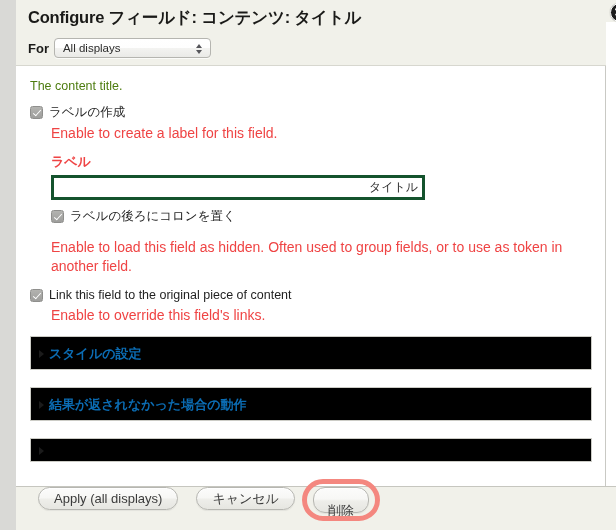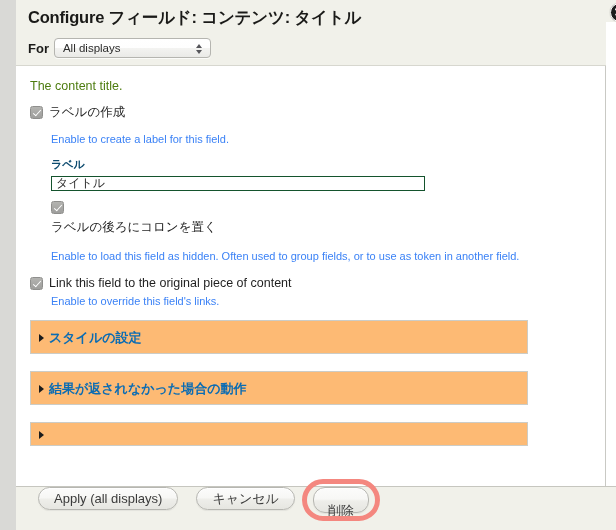--- a/index.html
+++ b/index.html
@@ -149,22 +149,22 @@
     padding: 12px 14px 0 14px;
   }
 
   .desc {
     font-size: 12.5px;
     color: #4d7c0f;
     margin: 0 0 10px 0;
     line-height: 1.35;
   }
   .sub-desc {
-    font-size: 11px;
-    color: #3b82f6;
+    font-size: 14px;
+    color: #ef4444;
     margin: 3px 0 12px 21px;
     line-height: 1.35;
     max-width: 530px;
   }
   .sub-desc.tight { margin-bottom: 10px; }
 
   .cb-row {
     display: flex;
     align-items: flex-start;
     gap: 6px;
@@ -201,53 +201,54 @@
     left: 4px;
     top: 1px;
     width: 3px;
     height: 7px;
     border: solid #ffffff;
     border-width: 0 1.8px 1.8px 0;
     transform: rotate(42deg);
   }
 
   .label-head {
-    font-size: 11px;
+    font-size: 13px;
     font-weight: bold;
-    color: #0c4a6e;
+    color: #ef4444;
     margin: 3px 0 4px 21px;
   }
 
   .text-input {
     display: block;
     margin: 0 0 9px 21px;
     width: 374px;
-    height: 15px;
-    border: 1px solid #14532d;
+    height: 25px;
+    border: 3px solid #14532d;
     background: #ffffff;
     box-sizing: border-box;
     font-family: "Liberation Sans", sans-serif;
     font-size: 12px;
     color: #2a2a2a;
     padding: 0 4px;
     border-radius: 0;
-  }
-
-  .cb-row.indent { margin-left: 21px; margin-bottom: 14px; flex-direction: column; }
-  .cb-row.top { margin-bottom: 12px; align-items: center; }
+    text-align: right;
+  }
+
+  .cb-row.indent { margin-left: 21px; margin-bottom: 14px; }
+  .cb-row.top { margin-bottom: 4px; align-items: center; }
 
   
   .fieldset {
     border: 1px solid #ccccc6;
-    background: #fdba74;
+    background: #000000;
     margin: 0 0 17px 0;
     height: 34px;
     box-sizing: border-box;
     position: relative;
-    width: 498px;
+    width: 562px;
   }
   .fieldset .legend {
     position: absolute;
     left: 8px;
     top: 8px;
     display: flex;
     align-items: center;
     gap: 5px;
     cursor: pointer;
   }

